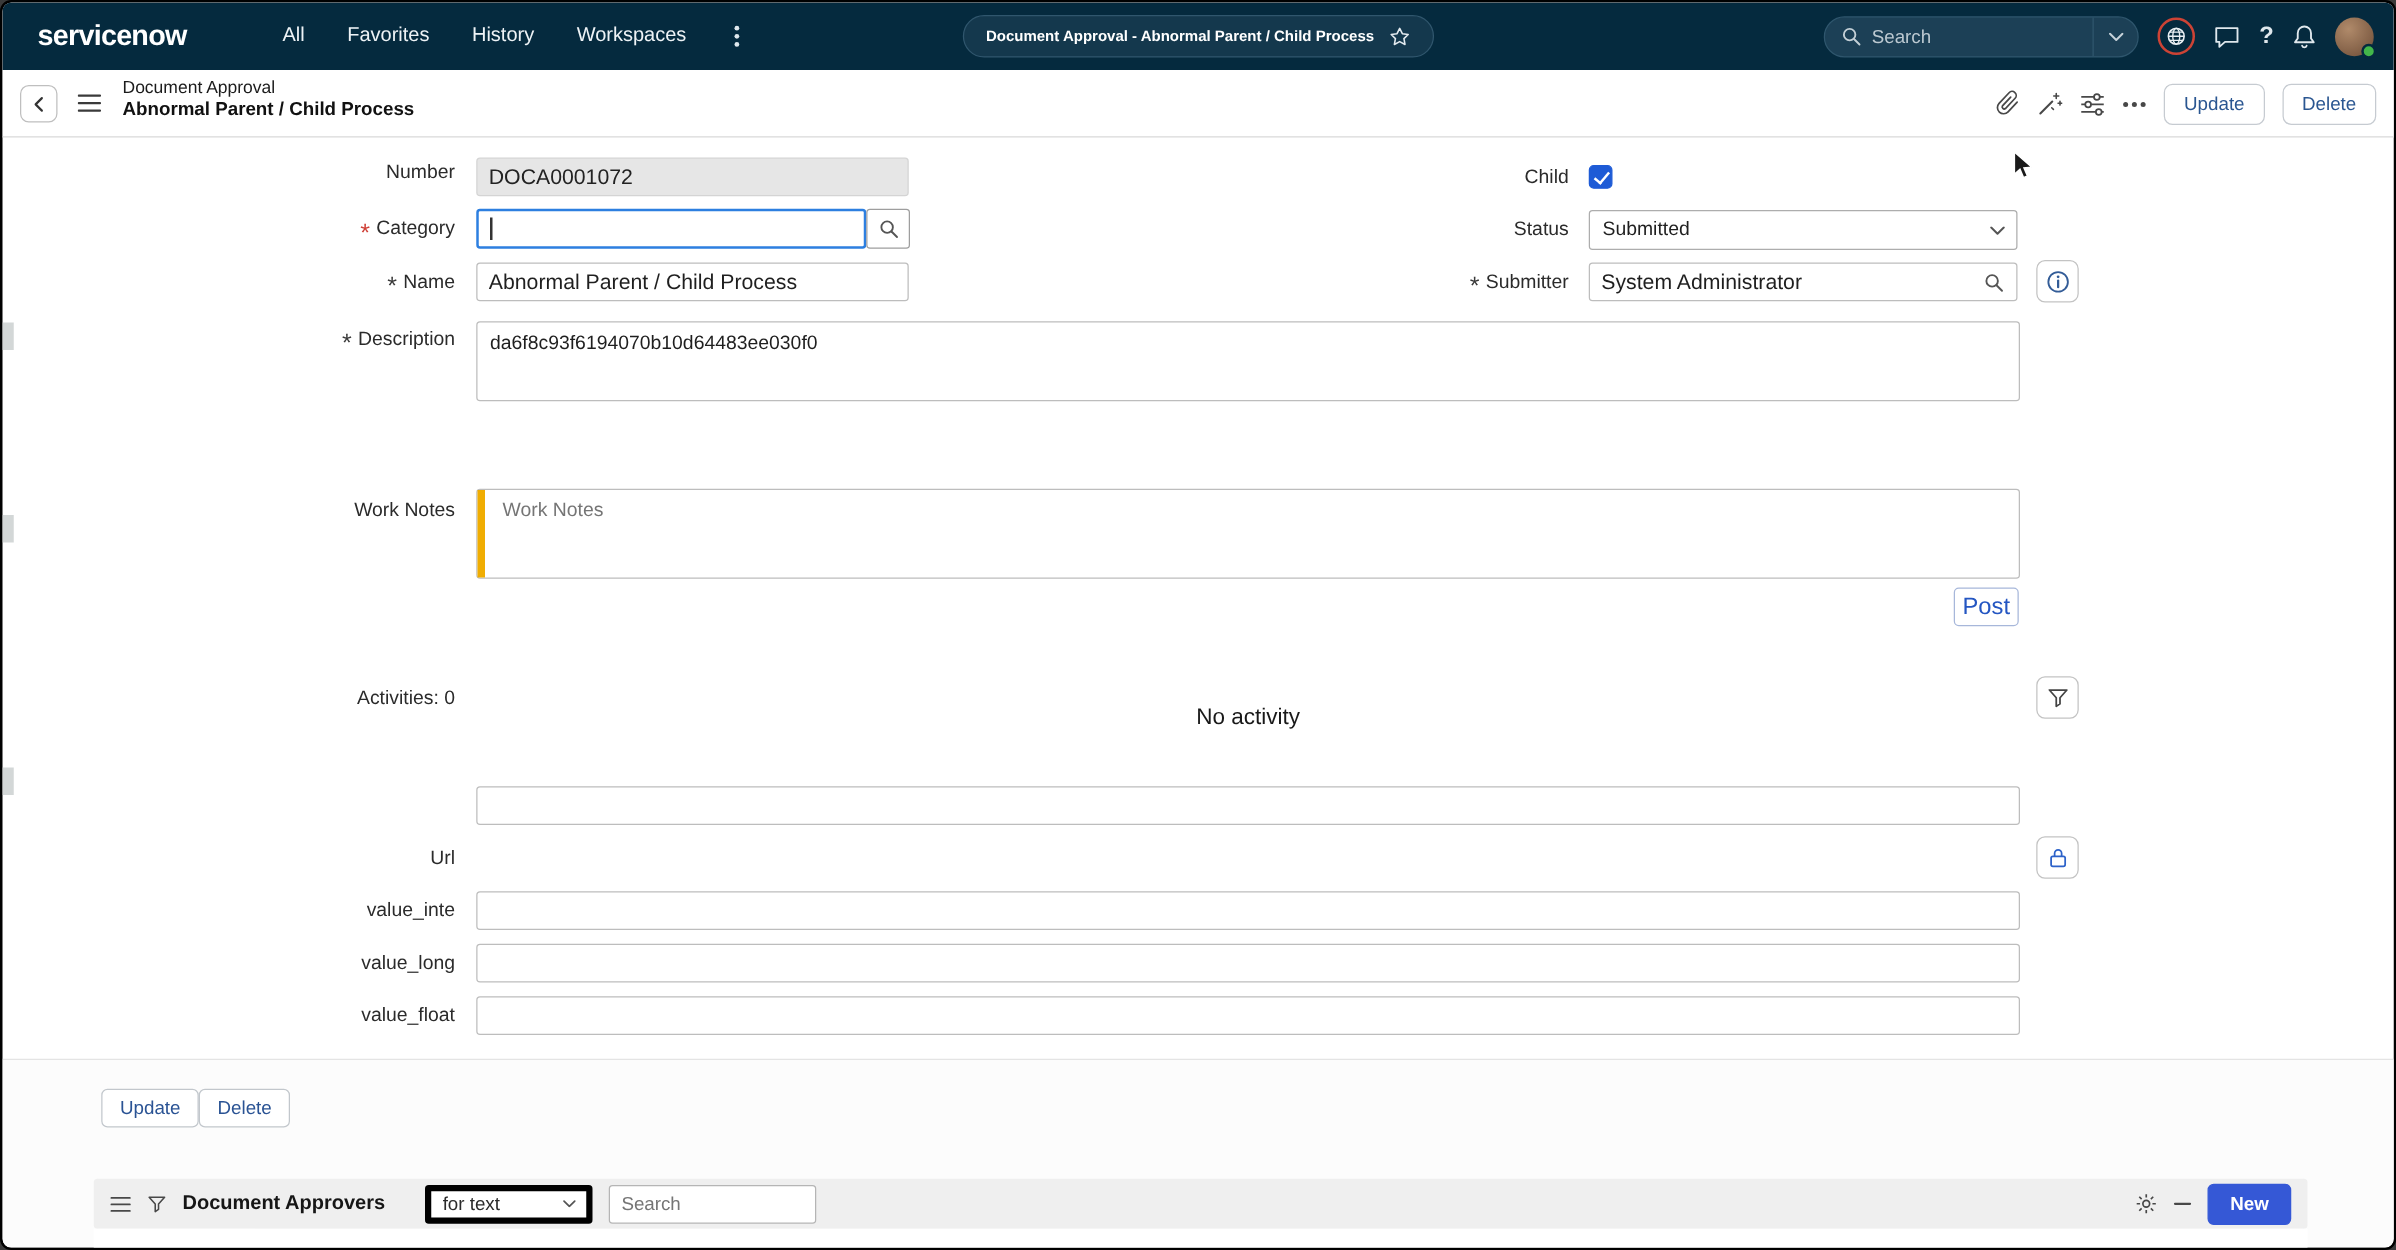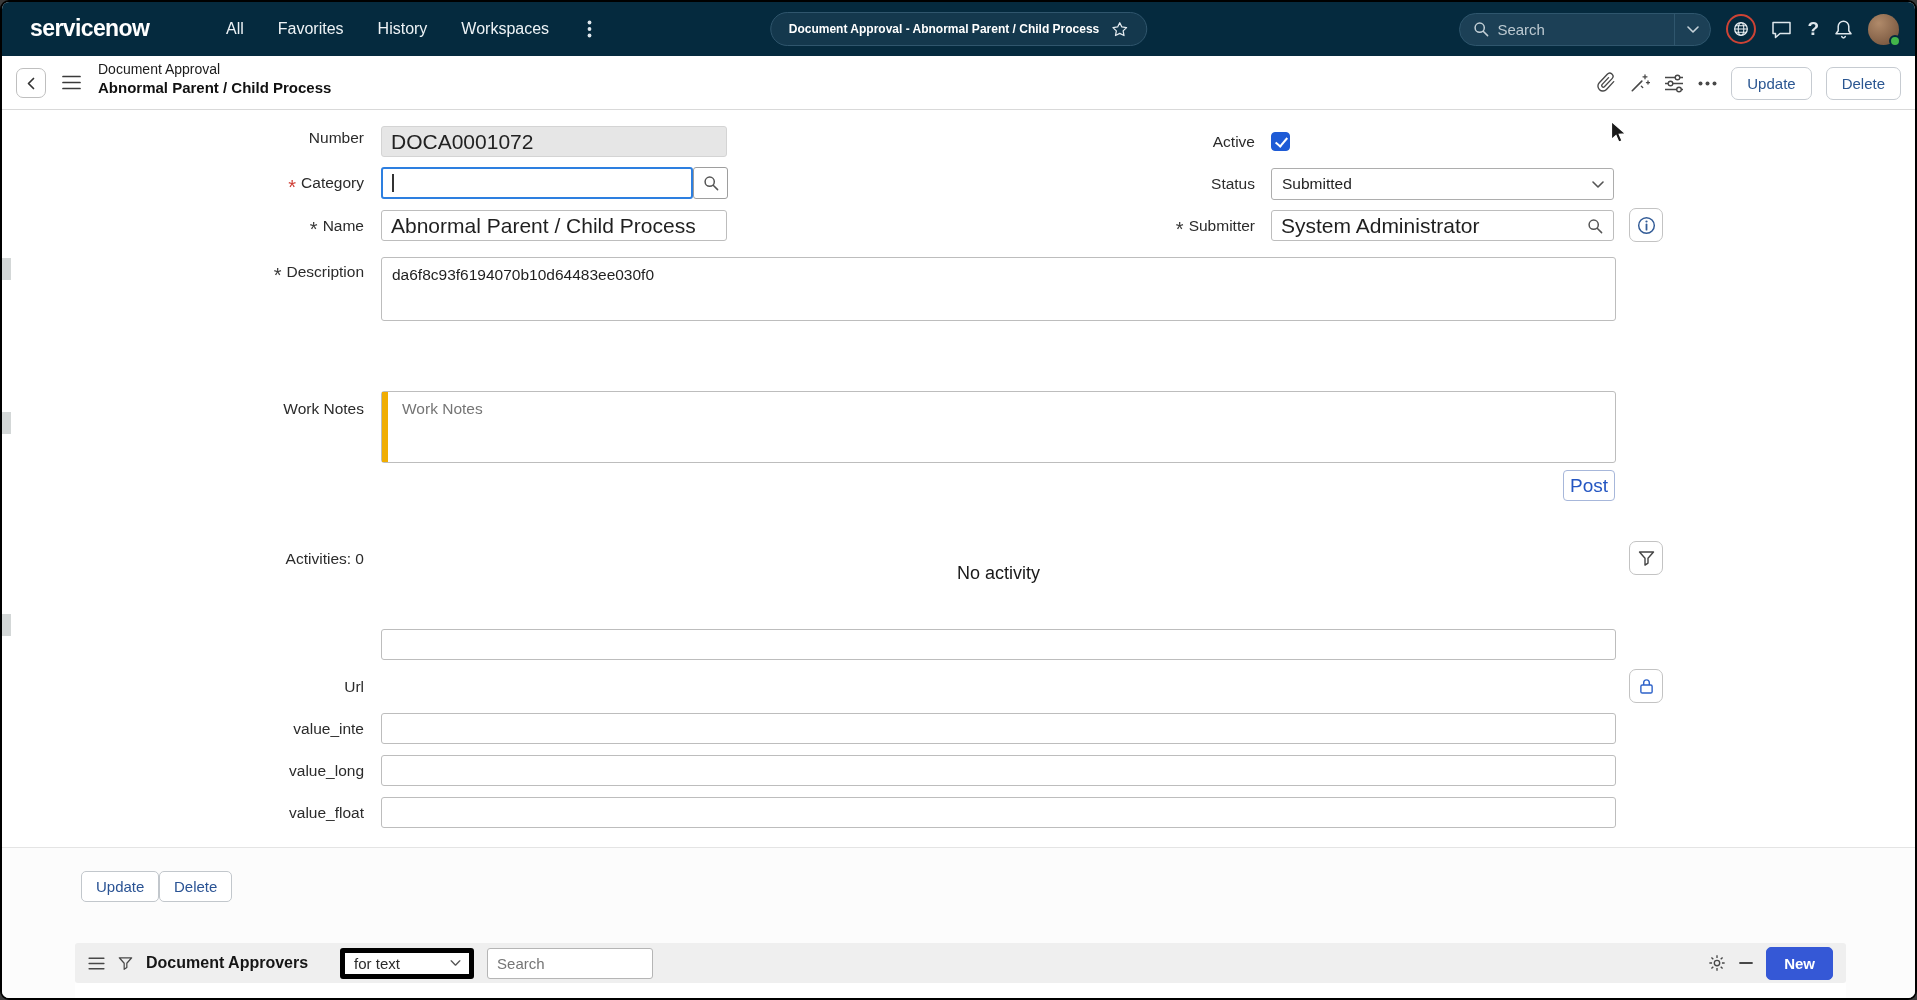--- a/index.html
+++ b/index.html
@@ -59,21 +59,21 @@
              padding:0 15px; background:#fff; border:1px solid #c6cbd1; border-radius:7px;
              color:#2a5691; font-size:15px; font-family:"Liberation Sans",sans-serif; }
 
   
   .flabel { position:absolute; height:31px; display:flex; align-items:center;
             justify-content:flex-end; gap:5px; font-size:15.5px; color:#2b2b2b; }
   .req::before { content:"*"; color:#cf3f36; font-size:20px; line-height:1;
                  position:relative; top:4px; }
   .req.dark::before { color:#3a3a3a; }
   .tin { position:absolute; height:31px; border:1px solid #bdbdbd; border-radius:3px;
-         background:#fff; padding:0 9px; font-size:21px; color:#1f1f1f;
+         background:#fff; padding:0 9px; font-size:17px; color:#1f1f1f;
          font-family:"Liberation Sans",sans-serif; outline:none; }
   .tin::placeholder, .tarea::placeholder { color:#757575; opacity:1; }
   .ro { background:#e6e6e6; border-color:#d4d4d4; color:#222; }
   .focusfld { border:2px solid #2d7fe0; }
   .caret-bar { position:absolute; width:2px; height:18px; background:#333; }
   .sq-btn { position:absolute; display:flex; align-items:center; justify-content:center;
             background:#fff; border:1px solid #9e9e9e; border-radius:3px; color:#555; }
   .sel { position:absolute; background:#fff; border:1px solid #adadad; border-radius:3px;
          display:flex; align-items:center; padding:0 30px 0 10px; font-size:15.5px;
          color:#1f1f1f; }
@@ -243,21 +243,21 @@
     <button class="btn-sec" data-interactable="true">Update</button>
     <button class="btn-sec" data-interactable="true">Delete</button>
   </div>
 
   <div class="flabel" style="left:80px;top:120px;width:282px" data-interactable="false">
     <span data-interactable="false">Number</span>
   </div>
   <input class="tin ro" style="left: 379px; top: 124px; width: 346px;" readonly="" data-interactable="true" value="DOCA0001072">
 
   <div class="flabel" style="left:1040px;top:124px;width:213px" data-interactable="false">
-    <span data-interactable="false">Active</span>
+    <span data-interactable="false">Child</span>
   </div>
   <div class="checkbox" style="left:1269px;top:130px" data-interactable="true"></div>
 
   <div class="flabel" style="left:80px;top:165px;width:282px;height:32px" data-interactable="false">
     <span class="req" data-interactable="false"></span>
     <span data-interactable="false">Category</span>
   </div>
   <input class="tin focusfld" style="left: 379px; top: 165px; width: 312px; height: 32px;" data-interactable="true" value="">
   <div class="caret-bar" style="left:390px;top:172px" data-interactable="false"></div>
   <button class="sq-btn" style="left:691px;top:165px;width:35px;height:32px" data-interactable="true">

